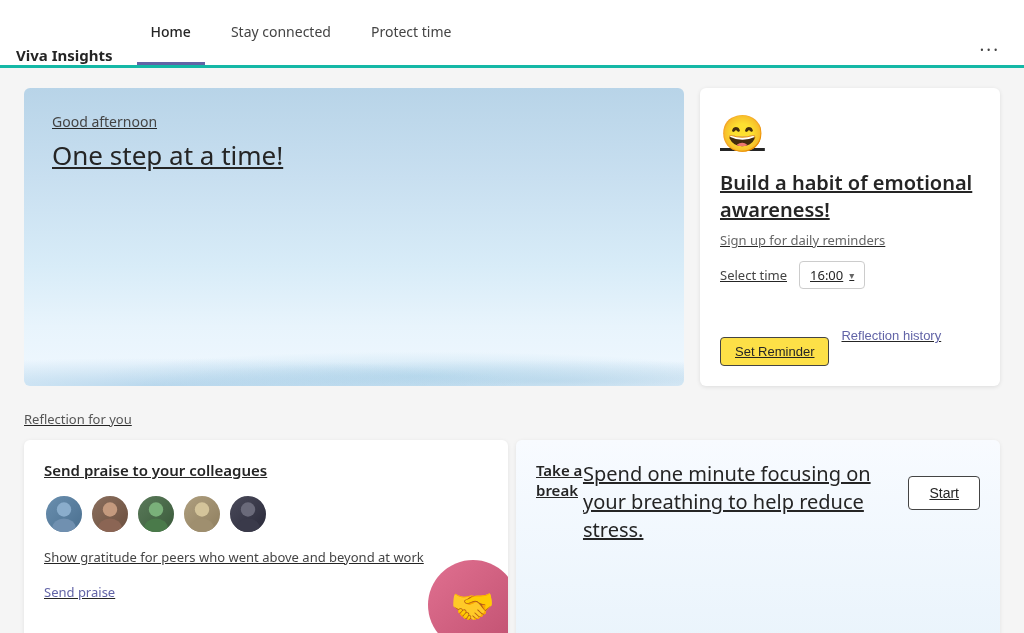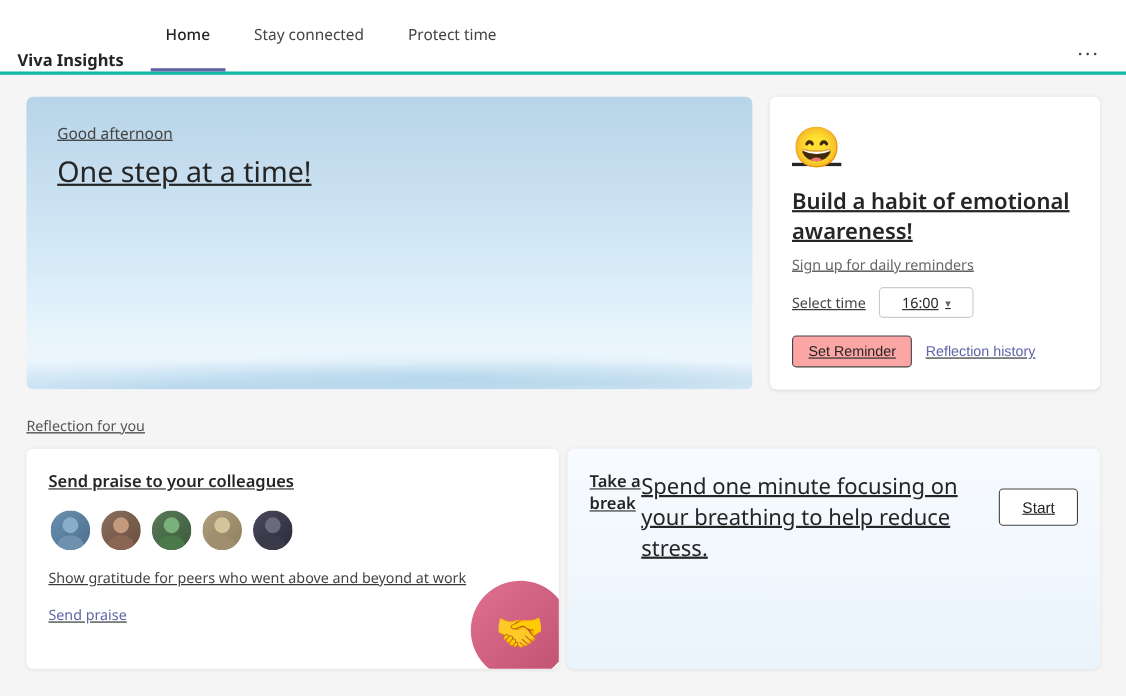--- a/index.html
+++ b/index.html
@@ -141,44 +141,45 @@
     }
     .reminder-time-label {
       font-size: 13px;
       color: #444;
     }
     .reminder-time-select {
       display: flex;
       align-items: center;
       border: 1px solid #ccc;
       border-radius: 4px;
-      padding: 4px 20px;
+      padding: 4px 10px;
       font-size: 13px;
       cursor: pointer;
       gap: 6px;
       background: #fff;
     }
     .reminder-time-select .chevron {
       font-size: 10px;
       color: #666;
     }
     .reminder-actions {
       display: flex;
       align-items: center;
       gap: 12px;
       margin-top: 4px;
     }
     .btn-set-reminder {
       border: 1px solid #444;
-      background: #fca5a5;
+      background: #fde047;
       padding: 6px 14px;
       font-size: 13px;
       border-radius: 4px;
       cursor: pointer;
       color: #252525;
+      margin-top: 32px;
     }
     .btn-reflection-history {
       background: none;
       border: none;
       color: #6264a7;
       font-size: 13px;
       cursor: pointer;
       padding: 0;
     }
 

